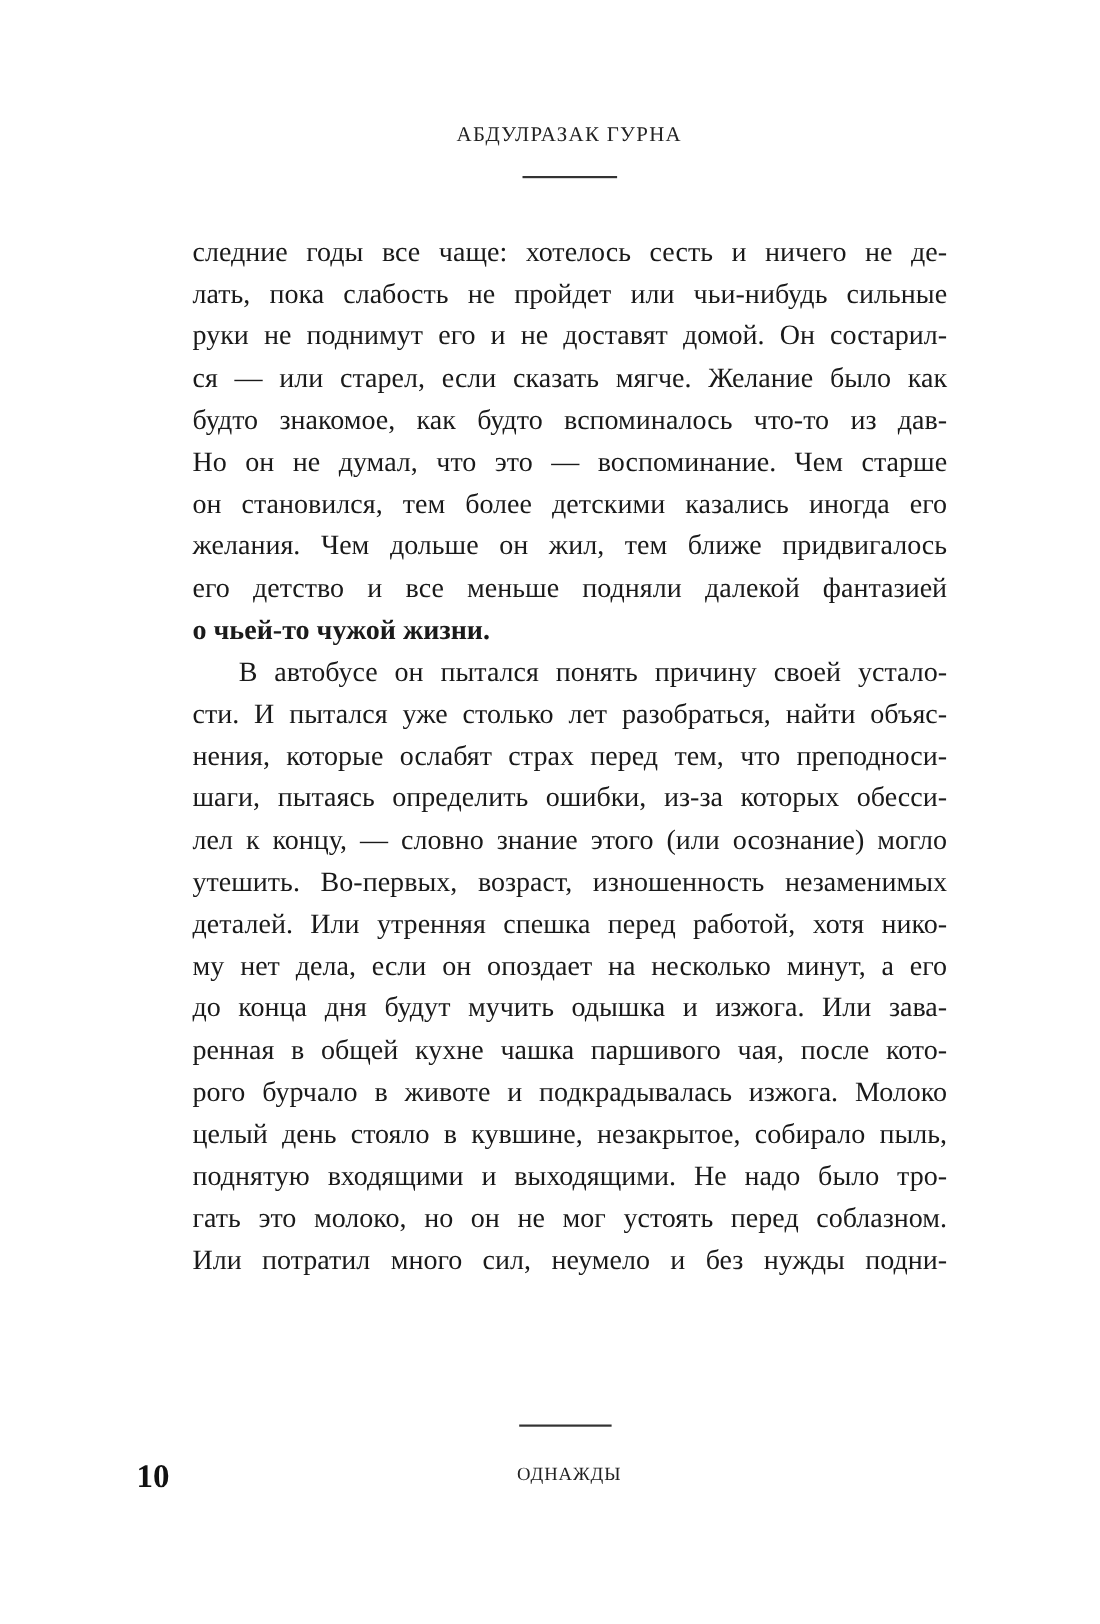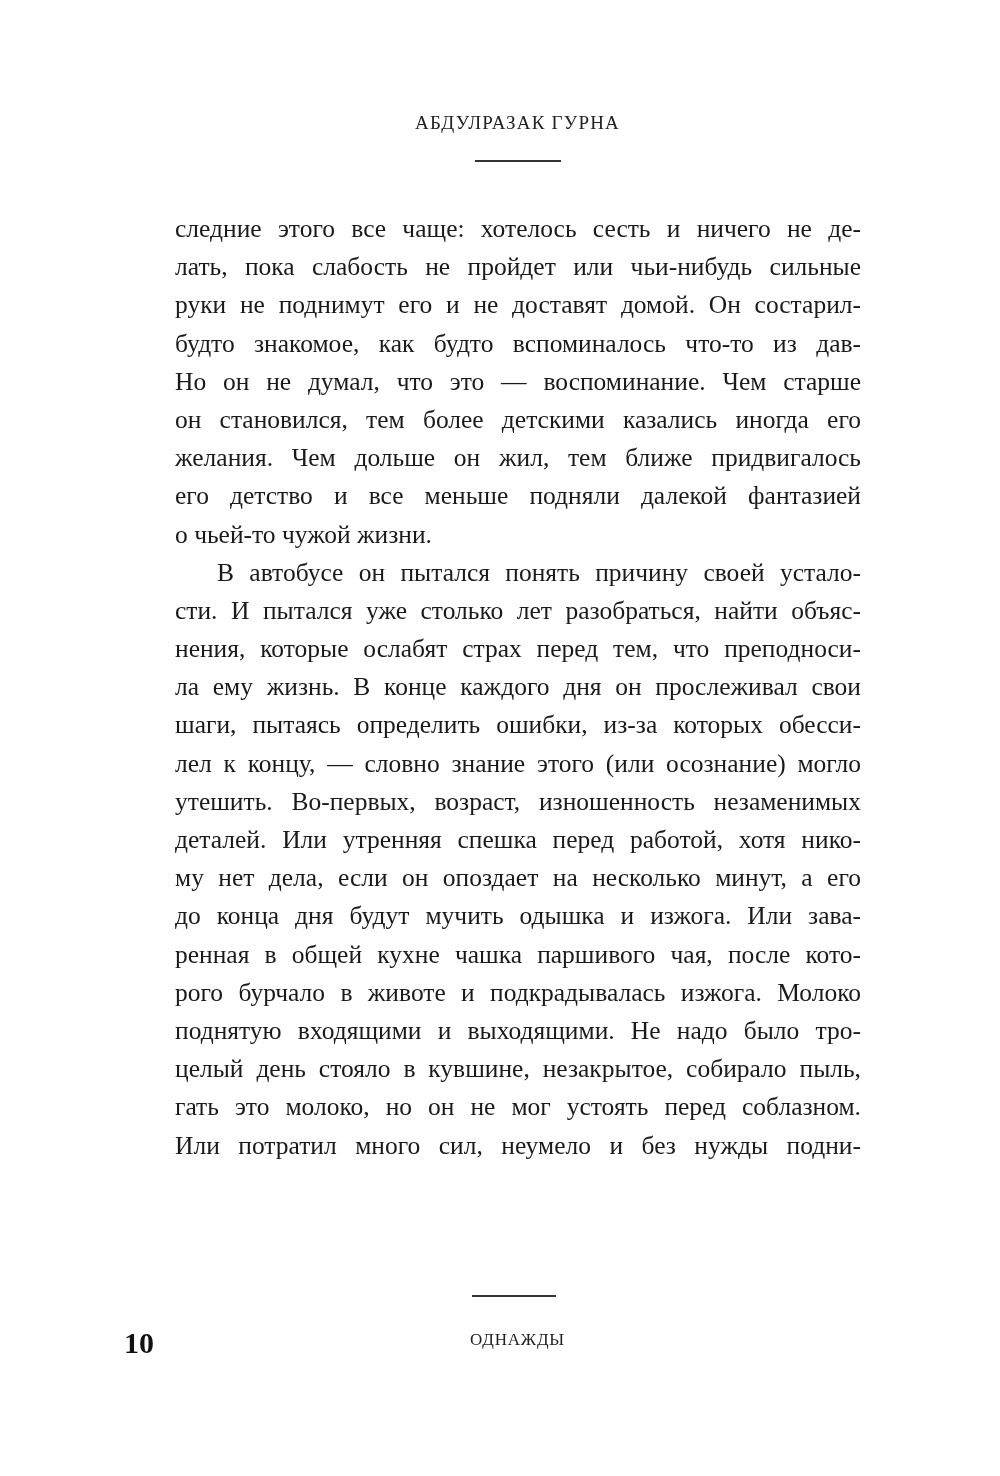--- a/index.html
+++ b/index.html
@@ -44,20 +44,21 @@
     .line {
       display: block;
       white-space: nowrap;
       text-align: justify;
       text-align-last: justify;
       height: 38.2px;
     }
     .line.last {
       text-align: left;
       text-align-last: left;
+      font-weight: bold;
     }
     .line.indent {
       padding-left: 42px;
     }
     .folio {
       position: absolute;
       top: 1326px;
       left: 124px;
       font-size: 30px;
       font-weight: bold;
@@ -76,46 +77,46 @@
   </style>
 </head>
 <body>
 
 <div class="running-head">АБДУЛРАЗАК ГУРНА</div>
 <div class="rule rule-top"></div>
 
 <div class="text-block">
 
   <div>
-    <span class="line">следние этого все чаще: хотелось сесть и ничего не де-</span>
+    <span class="line">следние годы все чаще: хотелось сесть и ничего не де-</span>
     <span class="line">лать, пока слабость не пройдет или чьи-нибудь сильные</span>
     <span class="line">руки не поднимут его и не доставят домой. Он состарил-</span>
+    <span class="line">ся — или старел, если сказать мягче. Желание было как</span>
     <span class="line">будто знакомое, как будто вспоминалось что-то из дав-</span>
     <span class="line">Но он не думал, что это — воспоминание. Чем старше</span>
     <span class="line">он становился, тем более детскими казались иногда его</span>
     <span class="line">желания. Чем дольше он жил, тем ближе придвигалось</span>
     <span class="line">его детство и все меньше подняли далекой фантазией</span>
     <span class="line last">о чьей-то чужой жизни.</span>
   </div>
 
   <div>
     <span class="line indent">В автобусе он пытался понять причину своей устало-</span>
     <span class="line">сти. И пытался уже столько лет разобраться, найти объяс-</span>
     <span class="line">нения, которые ослабят страх перед тем, что преподноси-</span>
-    <span class="line">ла ему жизнь. В конце каждого дня он прослеживал свои</span>
     <span class="line">шаги, пытаясь определить ошибки, из-за которых обесси-</span>
     <span class="line">лел к концу, — словно знание этого (или осознание) могло</span>
     <span class="line">утешить. Во-первых, возраст, изношенность незаменимых</span>
     <span class="line">деталей. Или утренняя спешка перед работой, хотя нико-</span>
     <span class="line">му нет дела, если он опоздает на несколько минут, а его</span>
     <span class="line">до конца дня будут мучить одышка и изжога. Или зава-</span>
     <span class="line">ренная в общей кухне чашка паршивого чая, после кото-</span>
     <span class="line">рого бурчало в животе и подкрадывалась изжога. Молоко</span>
+    <span class="line">целый день стояло в кувшине, незакрытое, собирало пыль,</span>
     <span class="line">поднятую входящими и выходящими. Не надо было тро-</span>
-    <span class="line">целый день стояло в кувшине, незакрытое, собирало пыль,</span>
     <span class="line">гать это молоко, но он не мог устоять перед соблазном.</span>
     <span class="line">Или потратил много сил, неумело и без нужды подни-</span>
     <span class="line"></span>
   </div>
 </div>
 
 <div class="rule rule-bottom"></div>
 <div class="folio">10</div>
 <div class="footer-title">ОДНАЖДЫ</div>
 

